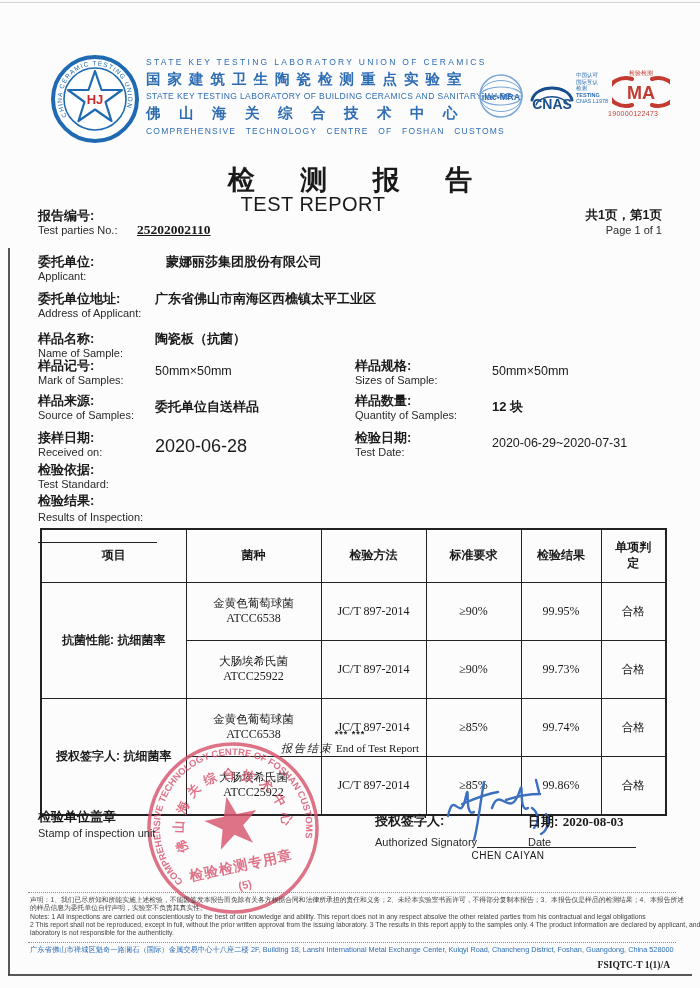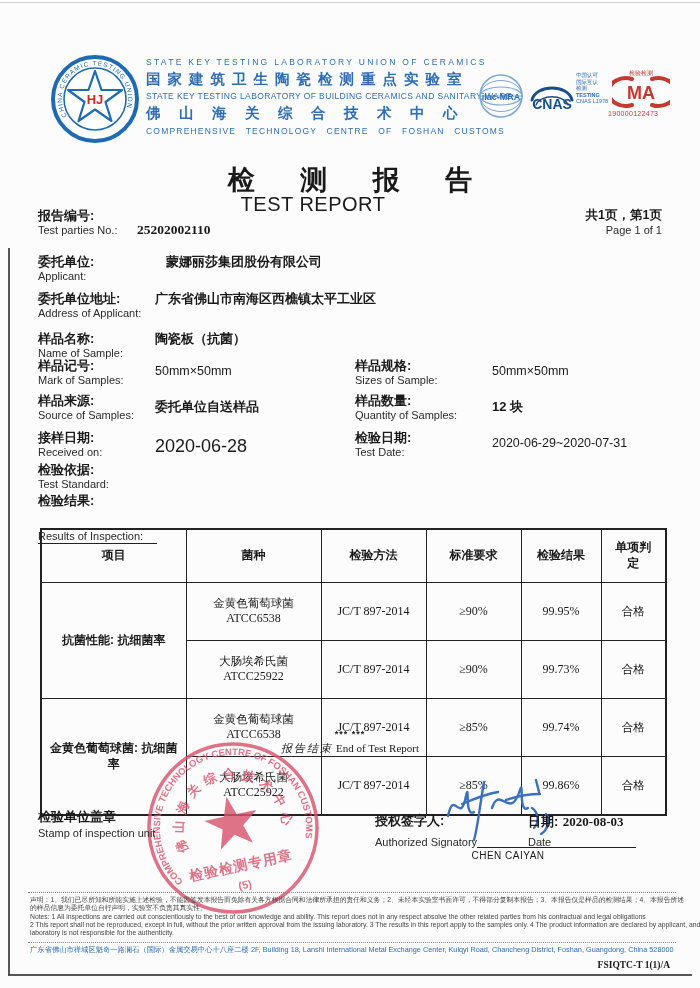--- a/index.html
+++ b/index.html
@@ -23,21 +23,21 @@
   .cma-num{left:608px;top:110px;color:#c23a30;font-size:7px;letter-spacing:.3px;}
   
   .title-zh{left:0;top:162px;width:700px;text-align:center;font-size:27px;font-weight:bold;
             letter-spacing:19px;text-indent:19px;}
   .title-en{left:0;top:193px;width:626px;text-align:center;font-size:20px;letter-spacing:.5px;}
   
   .zh-label{font-weight:bold;font-size:13px;white-space:nowrap;}
   .en-label{font-size:11px;color:#2a2a2a;white-space:nowrap;}
   .val{font-size:13px;white-space:nowrap;}
   .val-b{font-weight:bold;}
-  .underline{}
+  .underline{text-decoration:underline;}
   .pages{text-align:right;}
   
   table.results{border-collapse:collapse;table-layout:fixed;width:625px;font-size:11.5px;}
   table.results td,table.results th{border:1px solid #222;text-align:center;vertical-align:middle;
       padding:8px;line-height:1.3;}
   table.results{border:2px solid #222;}
   table.results th{font-size:12px;height:36px;font-weight:bold;}
   table.results td{height:41px;}
   td.item-cell{font-weight:bold;font-size:12px;}
   .tserif{font-family:"Liberation Serif","DejaVu Serif",serif;font-size:12px;}
@@ -162,21 +162,21 @@
   <div class="abs en-label" style="left:38px;top:446px;">Received on:</div>
   <div class="abs val" style="left:155px;top:436px;font-size:18px;">2020-06-28</div>
   <div class="abs zh-label" style="left:355px;top:429px;">检验日期:</div>
   <div class="abs en-label" style="left:355px;top:446px;">Test Date:</div>
   <div class="abs val" style="left:492px;top:436px;font-size:12.5px;">2020-06-29~2020-07-31</div>
 
   <div class="abs zh-label" style="left:38px;top:461px;">检验依据:</div>
   <div class="abs en-label" style="left:38px;top:478px;">Test Standard:</div>
 
   <div class="abs zh-label" style="left:38px;top:492px;">检验结果:</div>
-  <div class="abs en-label" style="left:38px;top:530px;border-bottom:1px solid #222;padding-right:14px;padding-bottom:1px;text-align:center;">Results of Inspection:</div>
+  <div class="abs en-label" style="left:38px;top:511px;border-bottom:1px solid #222;padding-right:14px;padding-bottom:19px;text-align:center;">Results of Inspection:</div>
 
   <table class="results abs" style="left:40px;top:528px;">
     <colgroup>
       <col style="width:145px">
         <col style="width:135px">
         <col style="width:105px">
       <col style="width:95px">
         <col style="width:80px">
         <col style="width:65px">
     </colgroup>
@@ -204,21 +204,21 @@
       <td>
         <div>大肠埃希氏菌</div>
         <div class="tserif">ATCC25922</div>
       </td>
       <td class="tserif">JC/T 897-2014</td>
       <td class="tserif">≥90%</td>
       <td class="tserif">99.73%</td>
       <td>合格</td>
     </tr>
     <tr>
-      <td class="item-cell" rowspan="2">金黄色葡萄球菌: 抗细菌率</td>
+      <td class="item-cell" rowspan="2">授权签字人: 抗细菌率</td>
       <td>
         <div>金黄色葡萄球菌</div>
         <div class="tserif">ATCC6538</div>
       </td>
       <td class="tserif">JC/T 897-2014</td>
       <td class="tserif">≥85%</td>
       <td class="tserif">99.74%</td>
       <td>合格</td>
     </tr>
     <tr>

